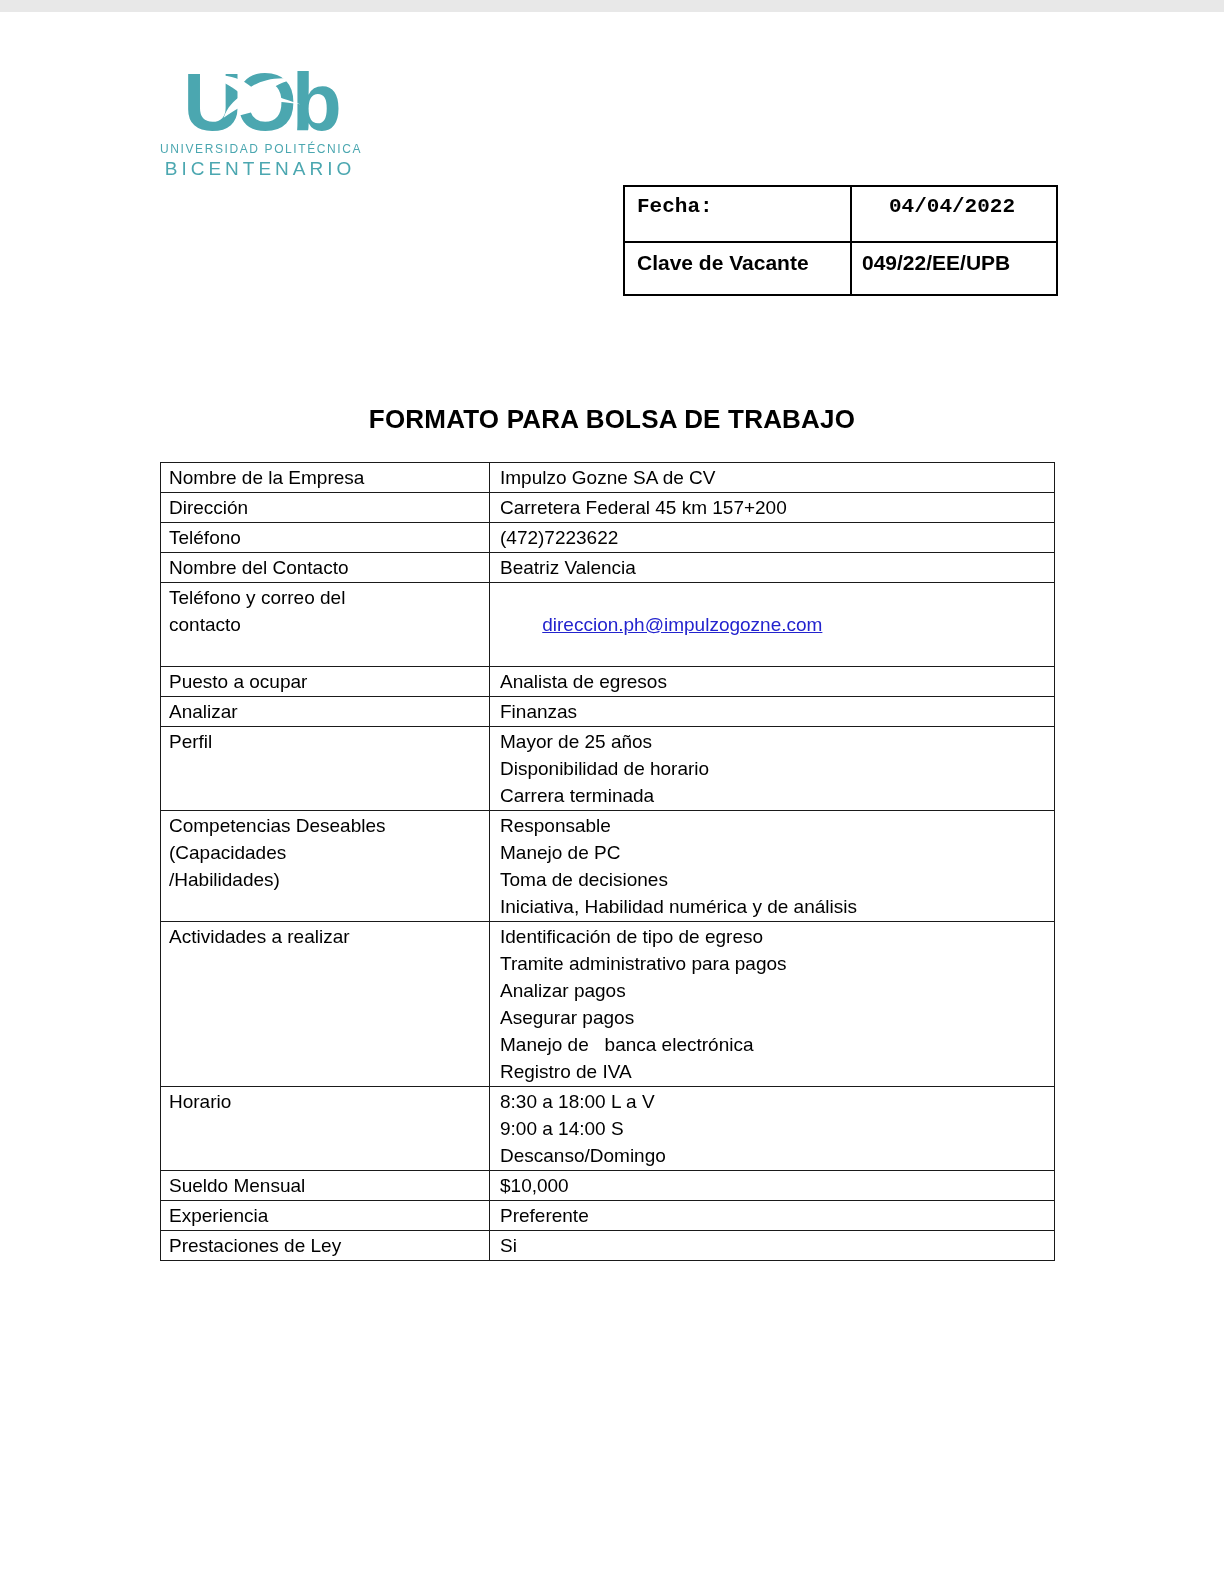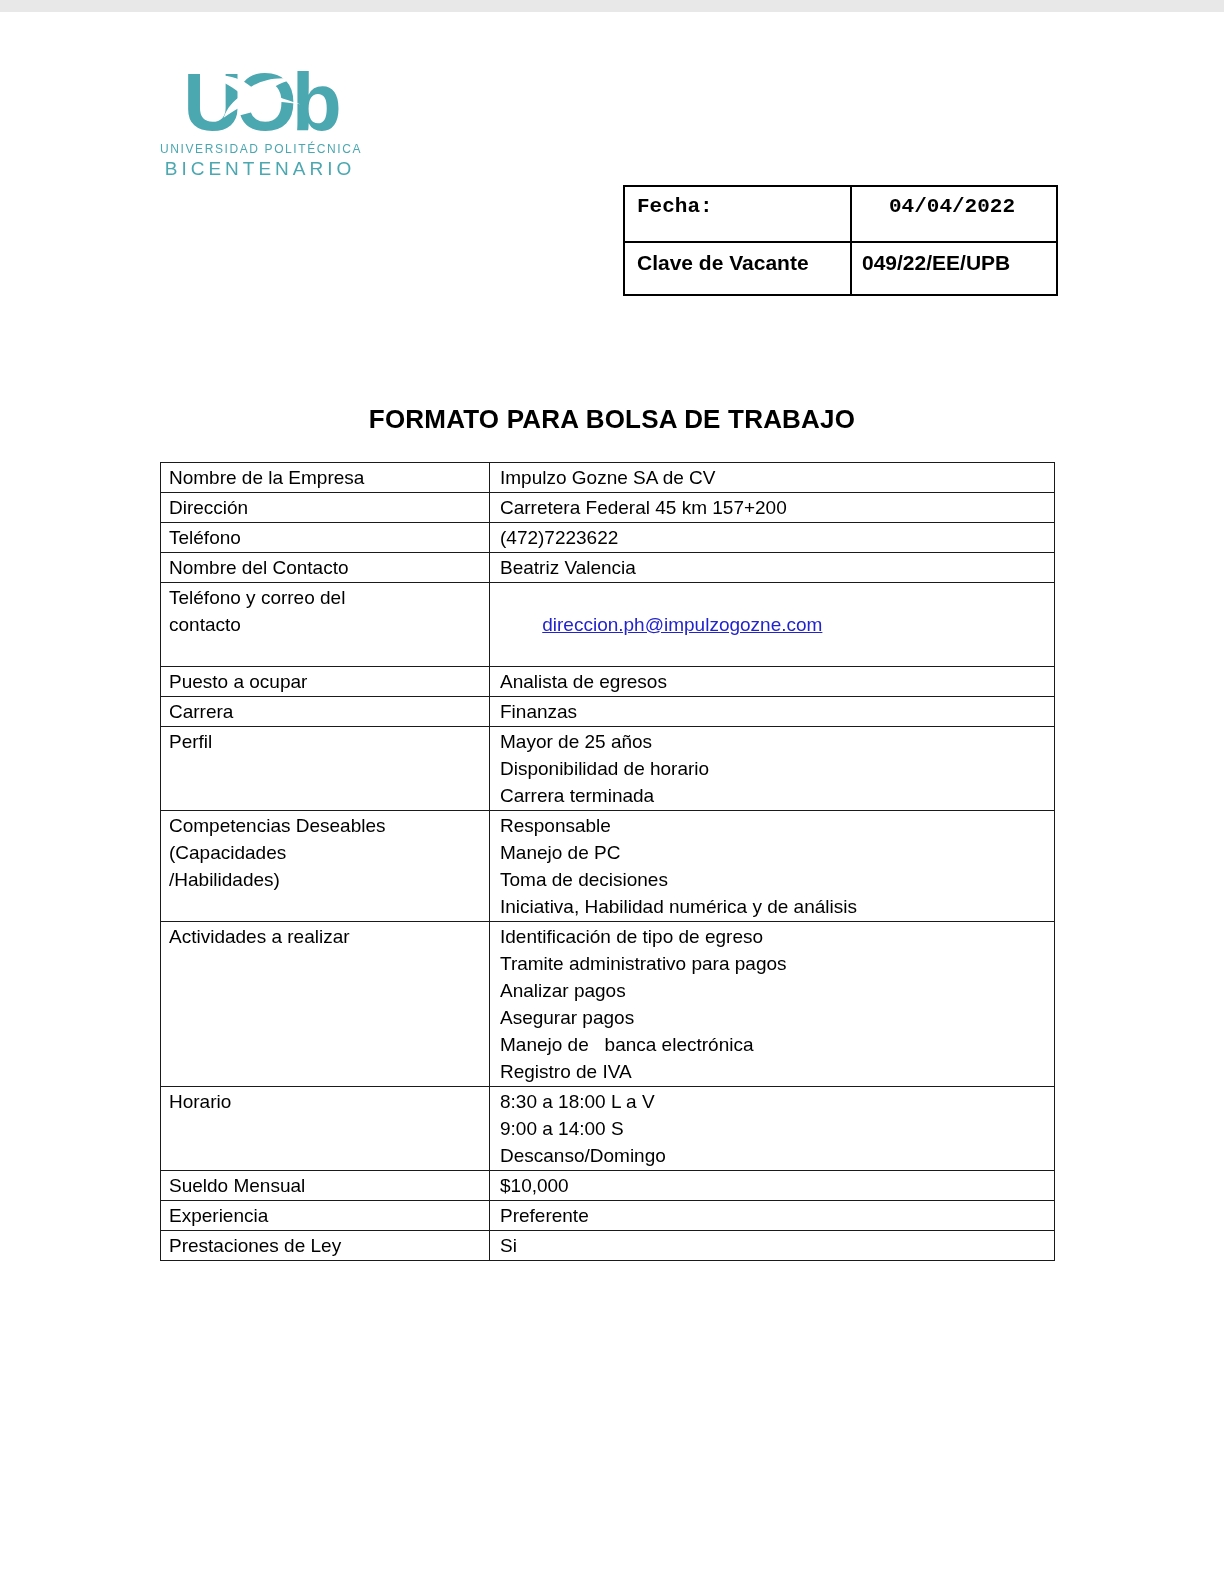--- a/index.html
+++ b/index.html
@@ -173,21 +173,21 @@
 contacto</td>
       <td class="m-value link-cell">
         <span>direccion.ph@impulzogozne.com</span>
       </td>
     </tr>
     <tr>
       <td class="m-label">Puesto a ocupar</td>
       <td class="m-value">Analista de egresos</td>
     </tr>
     <tr>
-      <td class="m-label">Carrera</td>
+      <td class="m-label">Analizar</td>
       <td class="m-value">Finanzas</td>
     </tr>
     <tr>
       <td class="m-label">Perfil</td>
       <td class="m-value">Mayor de 25 años
 Disponibilidad de horario
 Carrera terminada</td>
     </tr>
     <tr>
       <td class="m-label">Competencias Deseables

